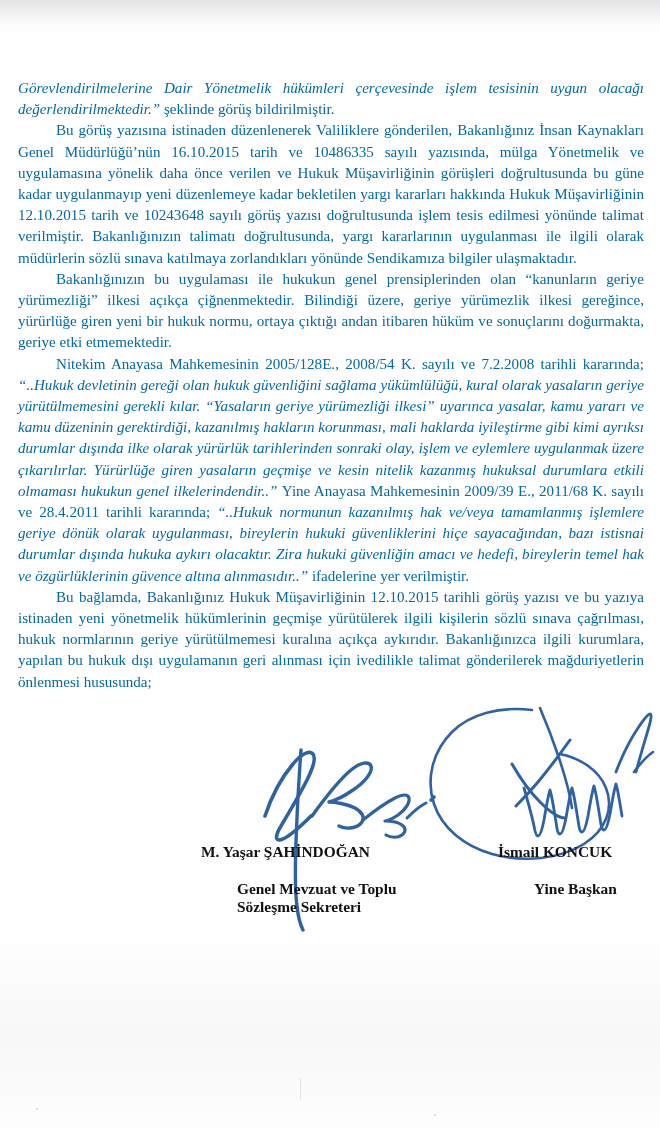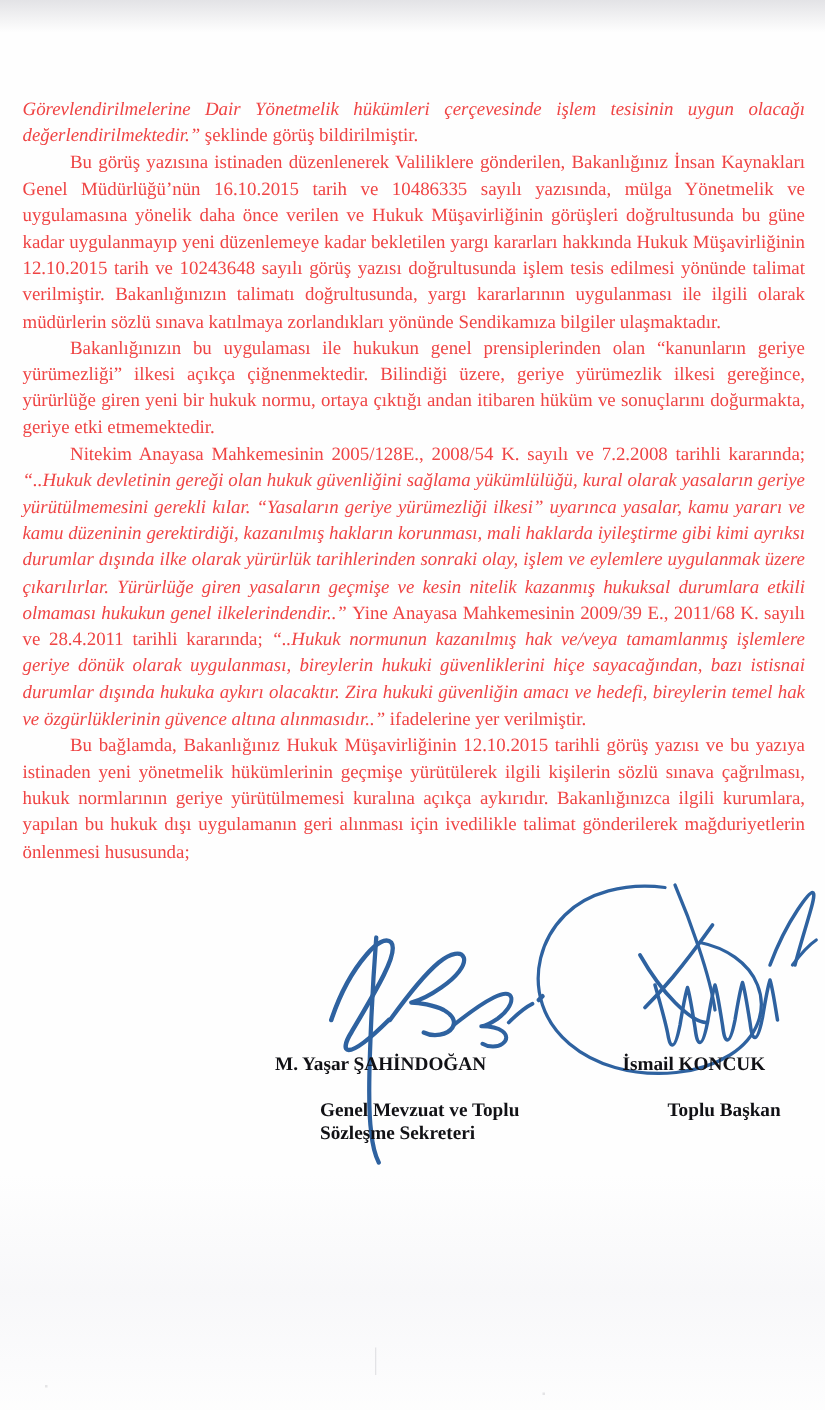--- a/index.html
+++ b/index.html
@@ -42,21 +42,21 @@
     opacity: .55;
   }
 
   #body-text {
     position: absolute;
     left: 18px;
     top: 78px;
     width: 626px;
     text-align: justify;
     text-justify: inter-word;
-    color: #ef4444;
+    color: #0369a1;
     font-size: 15.1px;
     line-height: 21.2px;
   }
   #body-text p {
     margin: 0;
     text-indent: 38px;
   }
   #body-text p.no-indent {
     text-indent: 0;
   }
@@ -79,21 +79,21 @@
 
   .sig-block {
     position: absolute;
     font-family: "Liberation Serif", serif;
     font-weight: bold;
     font-size: 15.4px;
     line-height: 18.6px;
     color: #111115;
     white-space: pre-line;
   }
-  #sig-block-left { left: 220px; top: 124px; }
+  #sig-block-left { left: 201px; top: 124px; }
   #sig-block-right { left: 498px; top: 124px; }
   .sig-name { display: block; }
   .sig-title { display: block; margin-left: 36px; }
 </style>
 </head>
 <body>
 
 <div id="page">
 
   <div class="scan-noise top"></div>
@@ -136,17 +136,17 @@
     </svg>
 
     <div id="sig-block-left" class="sig-block">
       <span class="sig-name">M. Yaşar ŞAHİNDOĞAN</span>
       <span class="sig-title">Genel Mevzuat ve Toplu
 Sözleşme Sekreteri</span>
     </div>
 
     <div id="sig-block-right" class="sig-block">
       <span class="sig-name">İsmail KONCUK</span>
-      <span class="sig-title">Toplu Başkan</span>
+      <span class="sig-title">Yine Başkan</span>
     </div>
 
   </div>
 </div>
 
 </body></html>

